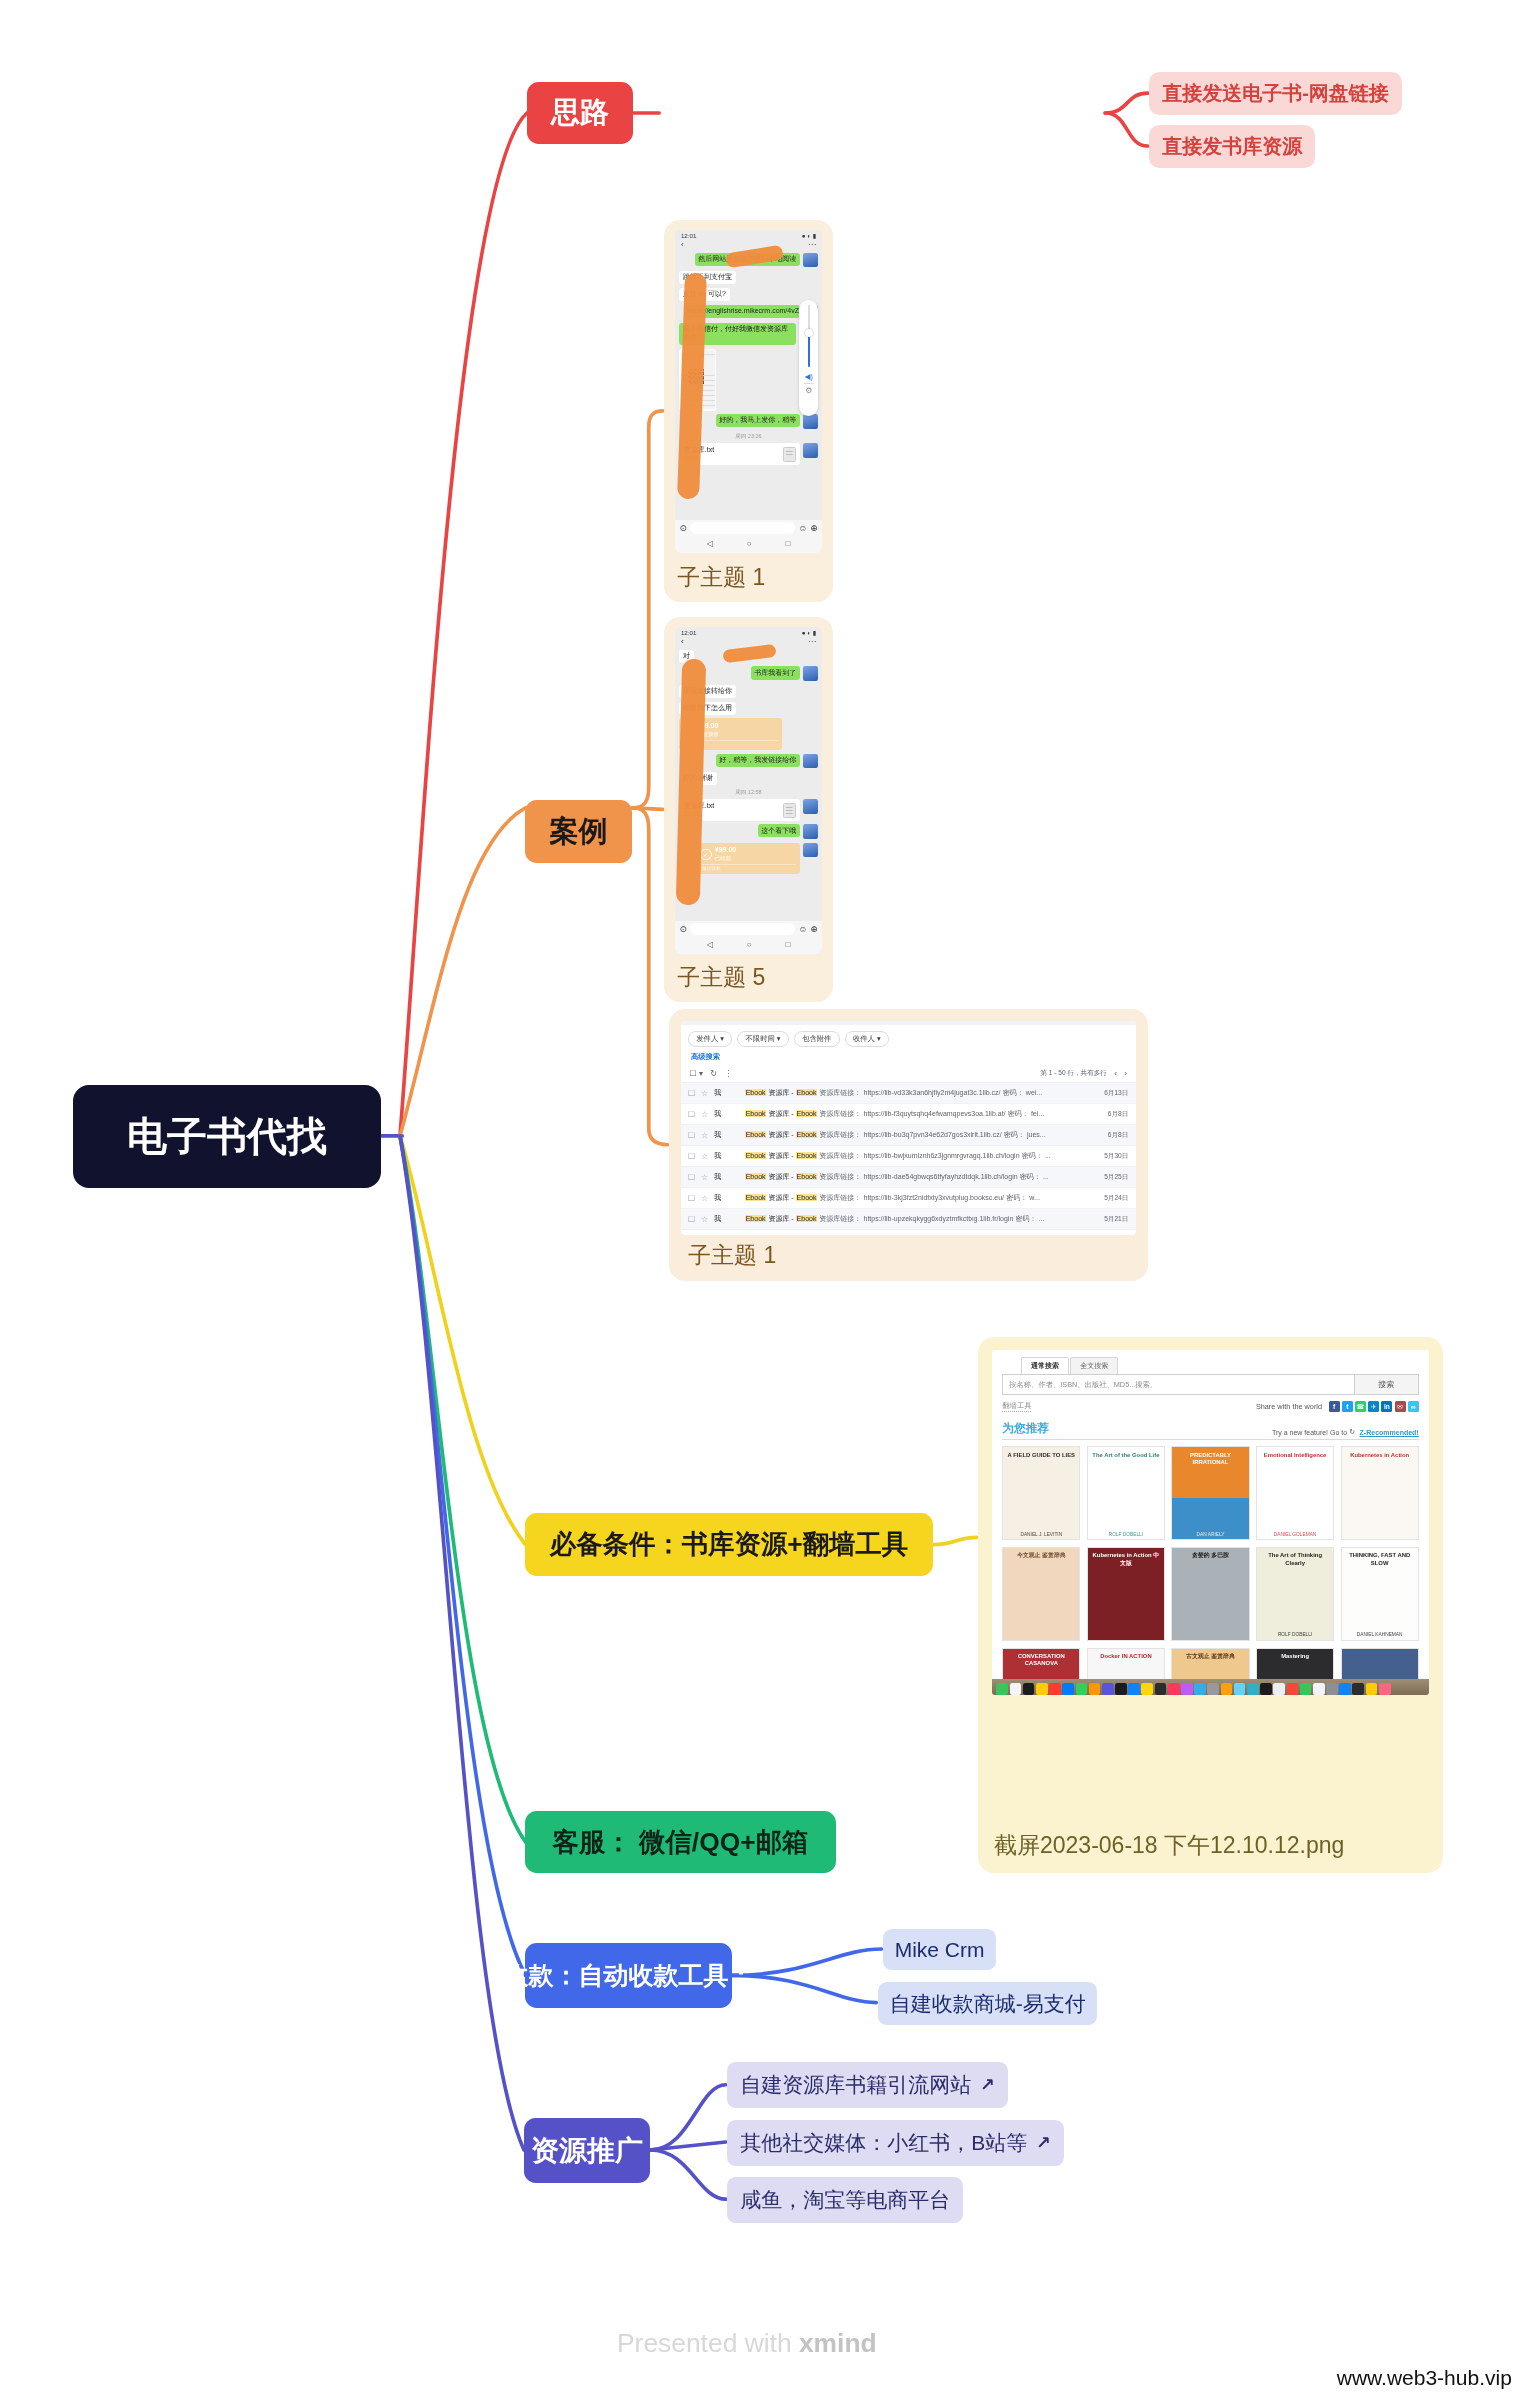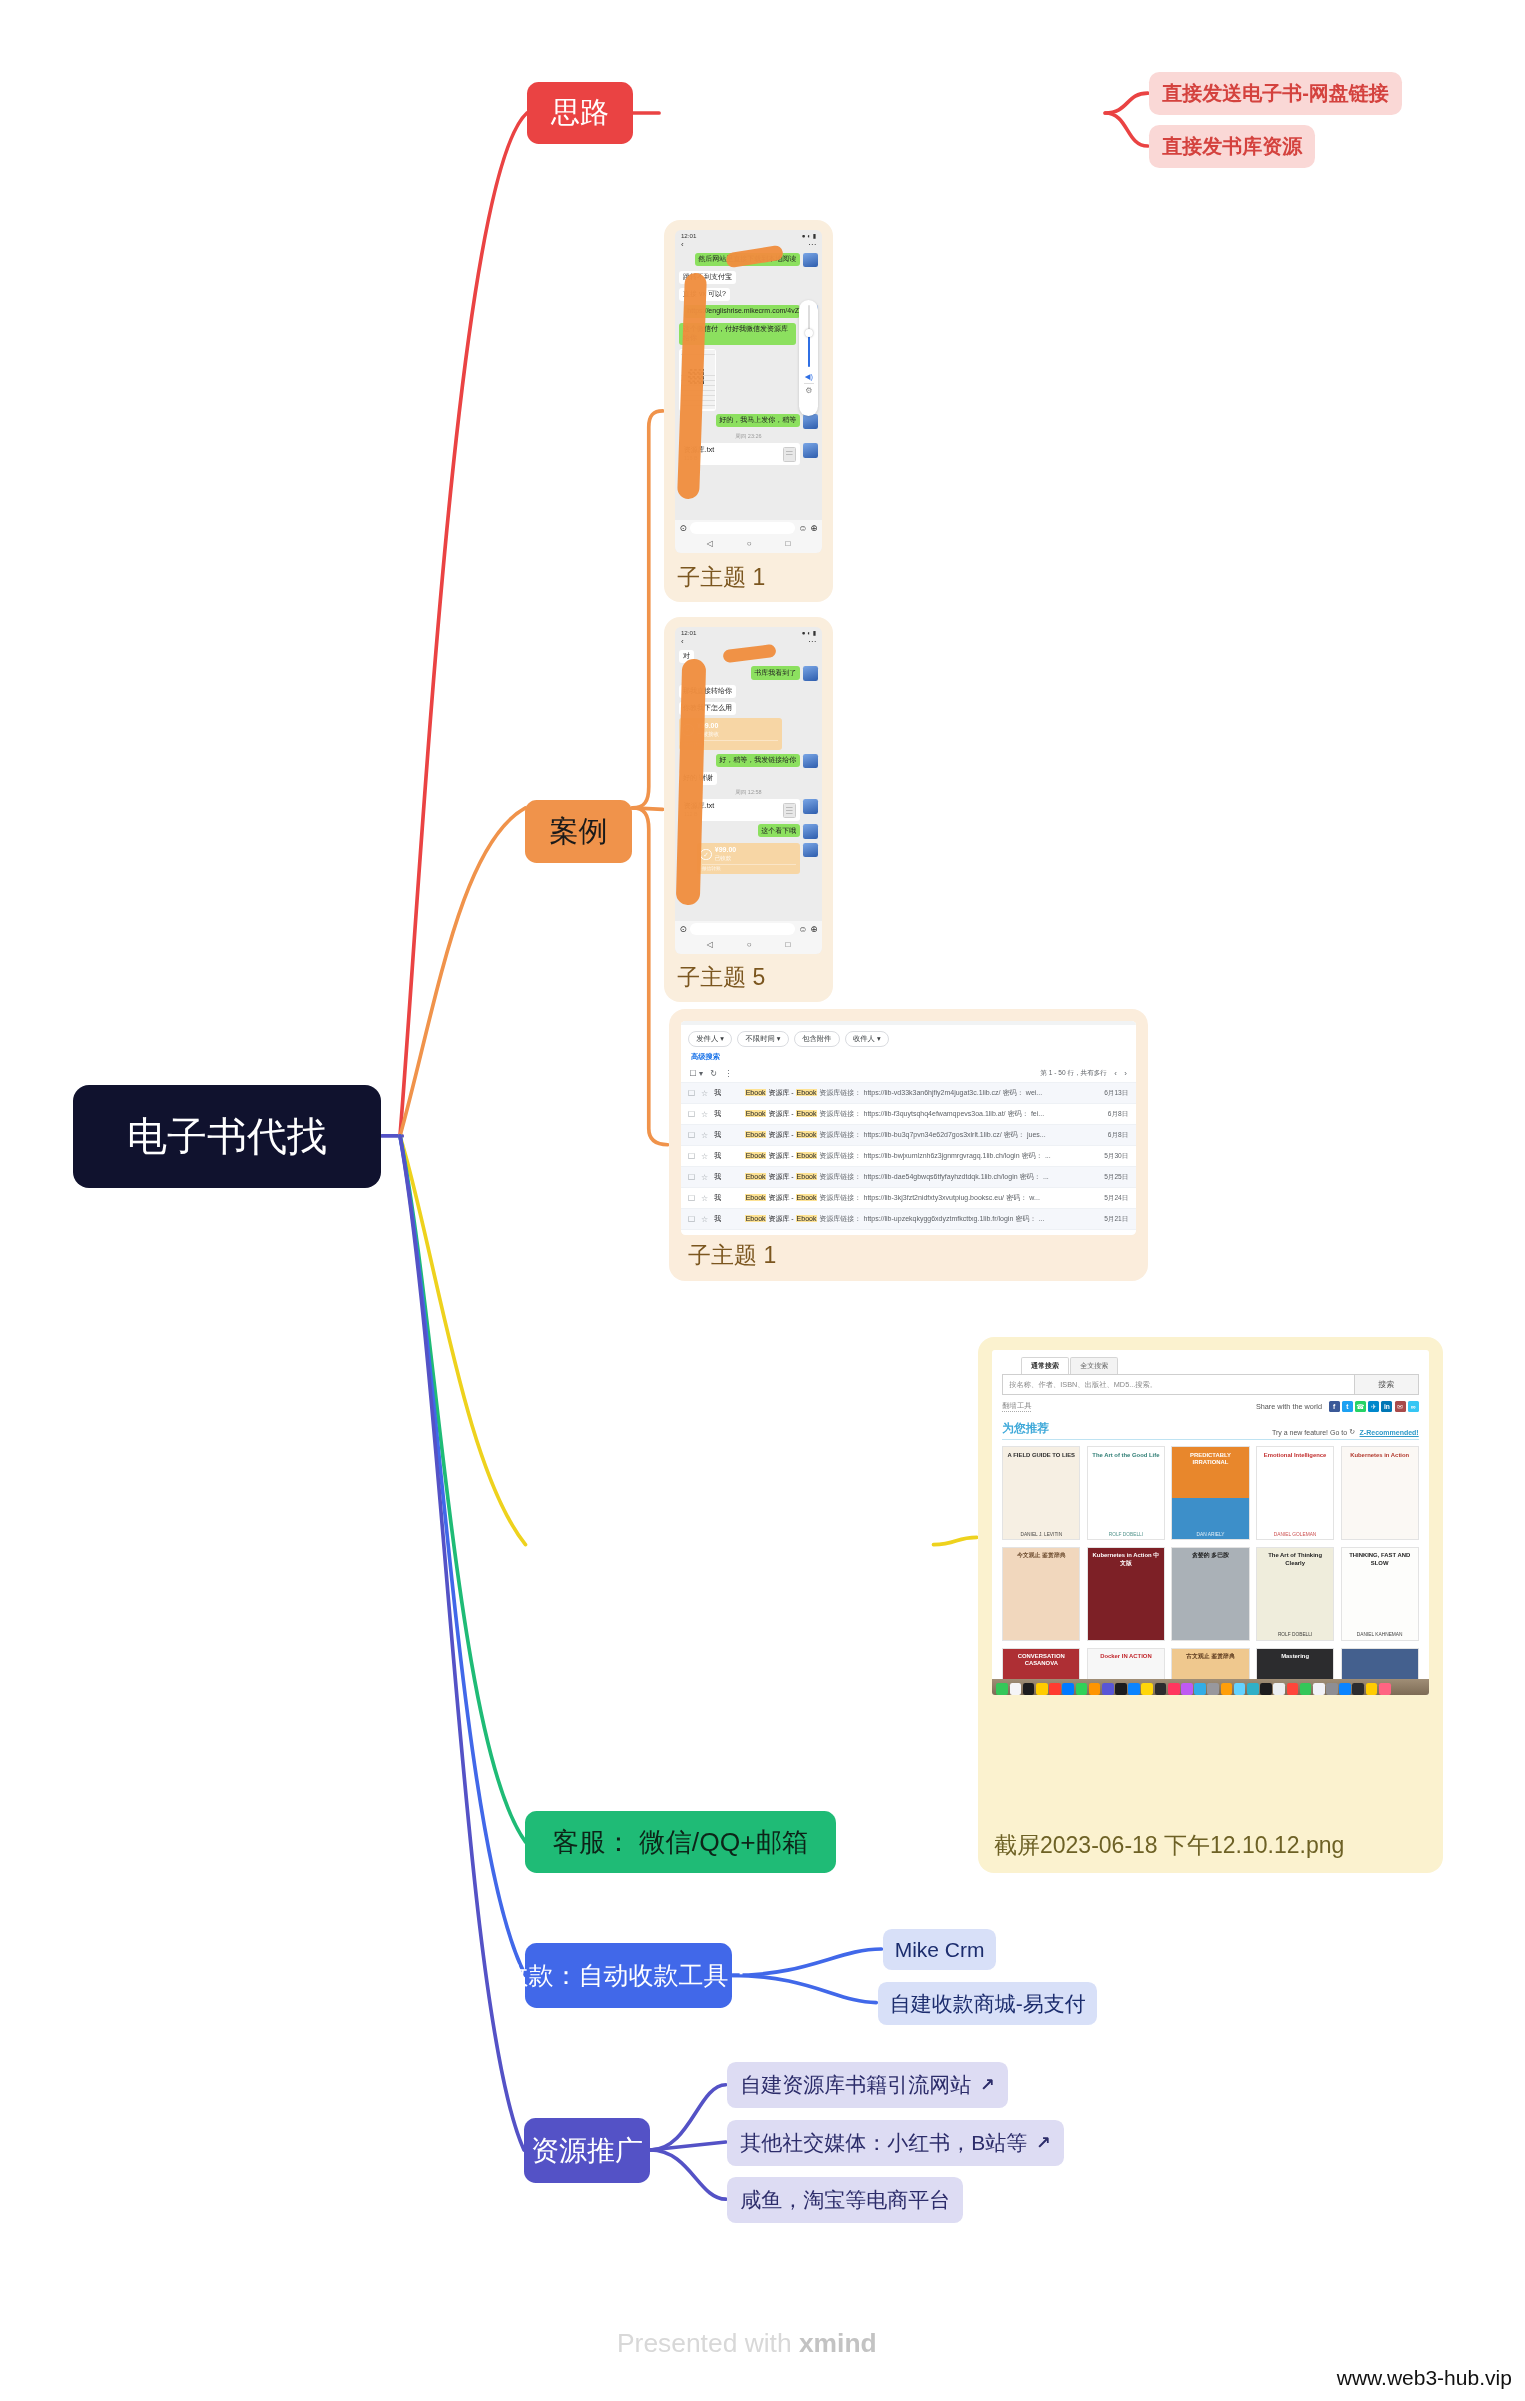--- a/index.html
+++ b/index.html
@@ -3,21 +3,21 @@
 <meta charset="utf-8">
 <style>
   html,body{margin:0;padding:0;background:#ffffff;}
   .canvas{position:relative;width:1525px;height:2401px;background:#ffffff;overflow:hidden;
           font-family:"Liberation Sans","DejaVu Sans",sans-serif;}
   svg.links{position:absolute;left:0;top:0;pointer-events:none;}
   svg.links path{fill:none;stroke-width:5;stroke-linecap:round;}
 
   
   .node{position:absolute;display:flex;align-items:center;justify-content:center;
-        font-weight:normal;border-radius:11.7px;white-space:nowrap;box-sizing:border-box;}
+        font-weight:bold;border-radius:11.7px;white-space:nowrap;box-sizing:border-box;}
   .n-central{left:73px;top:1085px;width:308px;height:103px;background:#10122e;color:#fff;
              font-size:40px;border-radius:16px;}
   .n-silu{left:527px;top:82px;width:106px;height:62px;background:#ea4343;color:#fff;font-size:29px;}
   .n-anli{left:525px;top:776px;width:107px;height:63px;background:#f0934b;color:#1a1a1a;font-size:29px;margin-top:24px;}
   .n-bibei{left:525px;top:1513px;width:408px;height:63px;background:#f6d51f;color:#1a1a1a;font-size:26.4px;}
   .n-kefu{left:525px;top:1811px;width:311px;height:62px;background:#1fbb76;color:#0d2418;font-size:26.4px;}
   .n-shoukuan{left:525px;top:1943px;width:207px;height:65px;background:#4168e9;color:#fff;font-size:25px;}
   .n-tuiguang{left:524px;top:2118px;width:126px;height:65px;background:#5452c6;color:#fff;font-size:28px;}
 
   .note-silu{position:absolute;left:661px;top:70px;width:443px;height:87px;background:#fad8d6;
@@ -499,20 +499,21 @@
             <span class="st">☆</span>
             <span class="who">我</span>
             <span class="subj"><span class="hl">Ebook</span><span class="mid">资源库 -</span><span class="hl">Ebook</span><span class="mid" style="color:#5f6368;">资源库链接：</span><span class="url">https://lib-upzekqkygg6xdyztmfkcttxg.1lib.fr/login</span><span class="mid" style="color:#5f6368;">密码：</span><span>...</span></span>
             <span class="gdate">5月21日</span>
           </div>
         </div>
     </div>
     <div class="card-label" style="left:19px;bottom:10.3px;">子主题 1</div>
   </div>
 
+  <div class="node n-bibei">必备条件：书库资源+翻墙工具</div>
 
   <div class="shot-card c-site">
     <div class="site">
       <div class="site-in">
         <div class="tabs">
           <span class="tab on">通常搜索</span>
           <span class="tab">全文搜索</span>
         </div>
         <div class="srow">
           <div class="sinput">按名称、作者、ISBN、出版社、MD5...搜索。</div>

